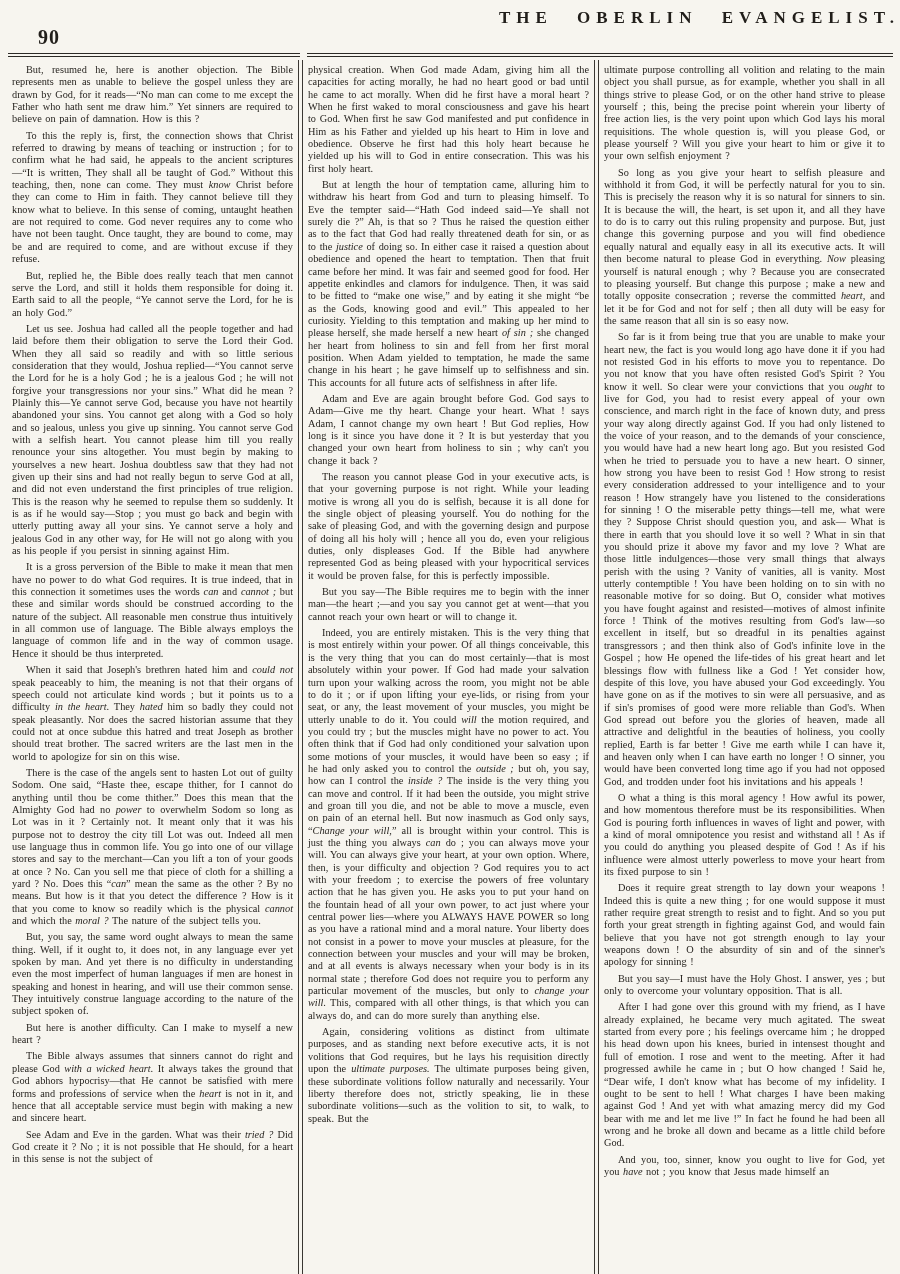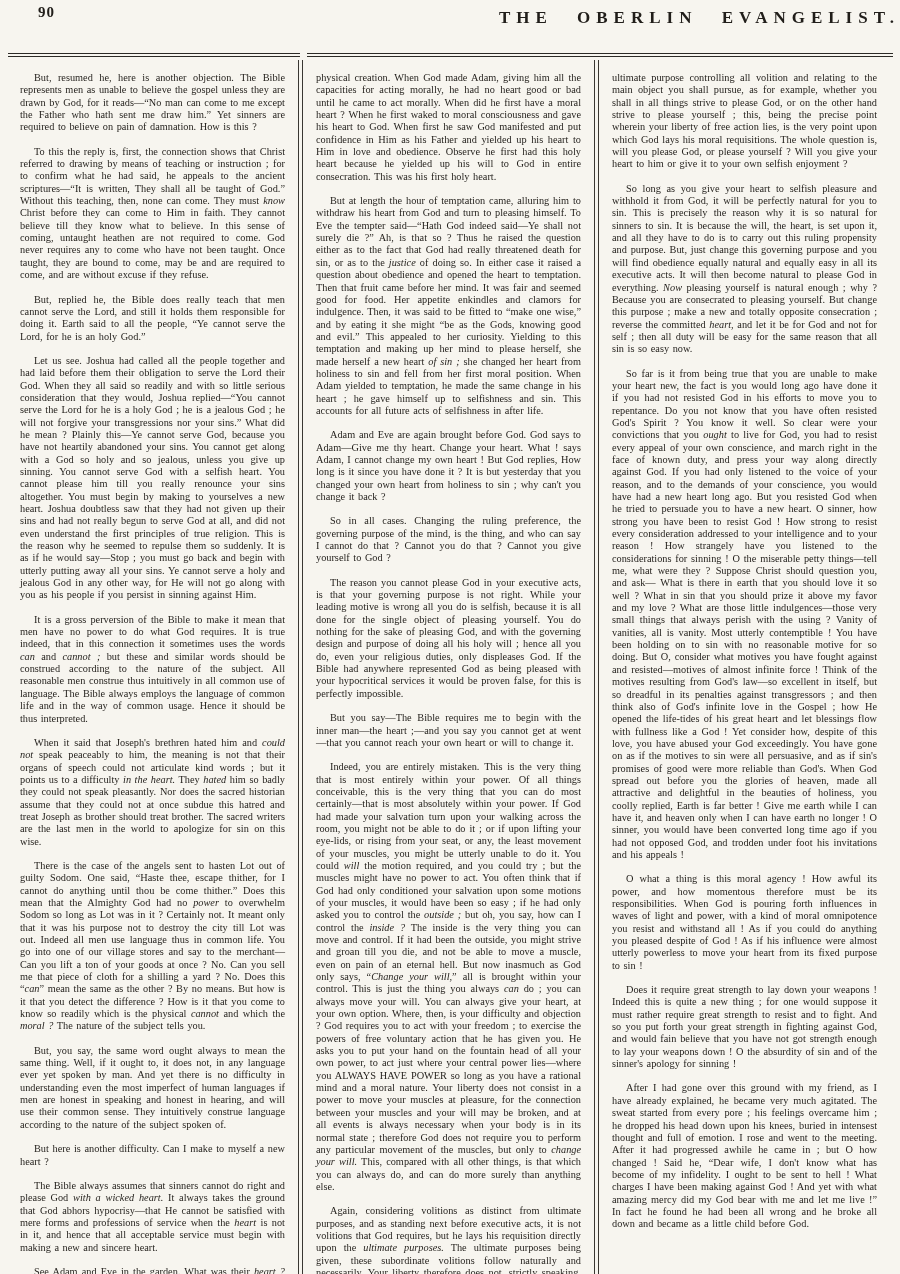--- a/index.html
+++ b/index.html
@@ -13,22 +13,22 @@
     overflow:hidden;
     box-sizing:border-box;
   }
   header.masthead{
     position:relative;
     height:40px;
     padding-top:8px;
   }
   .pageno{
     position:absolute;
-    left:38px;top:4px;
-    font-size:15px;font-weight:bold;
+    left:38px;top:26px;
+    font-size:20px;font-weight:bold;
     letter-spacing:1px;
   }
   h1.title{
     margin:0;
     text-align:right;
     font-size:17px;
     font-weight:bold;
     letter-spacing:6px;
     word-spacing:14px;
     font-family:"Liberation Serif","DejaVu Serif",serif;
@@ -61,21 +61,21 @@
     word-spacing:1px;
   }
   .vsep{
     width:3px;
     border-left:1px solid #3a3732;
     border-right:1px solid #3a3732;
     margin:0 1px;
     background:transparent;
   }
   .para{
-    margin:12px;
+    margin:4px;
     text-indent:14px;
   }
   [data-name="column-2"] .para:first-child,
   [data-name="column-3"] .para:first-child{
     text-indent:0;
   }
   .para i{}
 </style>
 </head>
 <body>
@@ -97,37 +97,38 @@
         <p class="para" data-name="paragraph">But, resumed he, here is another objection.  The Bible represents men as unable to believe the gospel unless they are drawn by God, for it reads—“No man can come to me except the Father who hath sent me draw him.” Yet sinners are required to believe on pain of damnation. How is this ?</p>
         <p class="para" data-name="paragraph">To this the reply is, first, the connection shows that Christ referred to drawing by means of teaching or instruction ; for to confirm what he had said, he appeals to the ancient scriptures—“It is written, They shall all be taught of God.”  Without this teaching, then, none can come.  They must <i>know</i> Christ before they can come to Him in faith.  They cannot believe till they know what to believe.  In this sense of coming, untaught heathen are not required to come.  God never requires any to come who have not been taught.  Once taught, they are bound to come, may be and are required to come, and are without excuse if they refuse.</p>
         <p class="para" data-name="paragraph">But, replied he, the Bible does really teach that men cannot serve the Lord, and still it holds them responsible for doing it.  Earth said to all the people, “Ye cannot serve the Lord, for he is an holy God.”</p>
         <p class="para" data-name="paragraph">Let us see.  Joshua had called all the people together and had laid before them their obligation to serve the Lord their God.  When they all said so readily and with so little serious consideration that they would, Joshua replied—“You cannot serve the Lord for he is a holy God ; he is a jealous God ;  he will not forgive your transgressions nor your sins.”  What did he mean ?  Plainly this—Ye cannot serve God, because you have not heartily abandoned your sins.  You cannot get along with a God so holy and so jealous, unless you give up sinning. You cannot serve God with a selfish heart.  You cannot please him till you really renounce your sins altogether. You must begin by making to yourselves a new heart. Joshua doubtless saw that they had not given up their sins and had not really begun to serve God at all, and did not even understand the first principles of true religion.  This is the reason why he seemed to repulse them so suddenly.  It is as if he would say—Stop ;  you must go back and begin with utterly putting away all your sins.  Ye cannot serve a holy and jealous God in any other way, for He will not go along with you as his people if you persist in sinning against Him.</p>
         <p class="para" data-name="paragraph">It is a gross perversion of the Bible to make it mean that men have no power to do what God requires.  It is true indeed, that in this connection it sometimes uses the words <i>can</i> and <i>cannot ;</i> but these and similar words should be construed according to the nature of the subject.  All reasonable men construe thus intuitively in all common use of language.  The Bible always employs the language of common life and in the way of common usage. Hence it should be thus interpreted.</p>
         <p class="para" data-name="paragraph">When it said that Joseph's brethren hated him and <i>could not</i> speak peaceably to him, the meaning is not that their organs of speech could not articulate kind words ; but it points us to a difficulty <i>in the heart.</i>  They <i>hated</i> him so badly they could not speak pleasantly.  Nor does the sacred historian assume that they could not at once subdue this hatred and treat Joseph as brother should treat brother.  The sacred writers are the last men in the world to apologize for sin on this wise.</p>
         <p class="para" data-name="paragraph">There is the case of the angels sent to hasten Lot out of guilty Sodom.  One said, “Haste thee, escape thither, for I cannot do anything until thou be come thither.” Does this mean that the Almighty God had no <i>power</i> to overwhelm Sodom so long as Lot was in it ?  Certainly not.  It meant only that it was his purpose not to destroy the city till Lot was out.  Indeed all men use language thus in common life.  You go into one of our village stores and say to the merchant—Can you lift a ton of your goods at once ?  No.  Can you sell me that piece of cloth for a shilling a yard ?  No.  Does this “<i>can</i>” mean the same as the other ?  By no means.  But how is it that you detect the difference ?  How is it that you come to know so readily which is the physical <i>cannot</i> and which the <i>moral ?</i>  The nature of the subject tells you.</p>
         <p class="para" data-name="paragraph">But, you say, the same word ought always to mean the same thing.  Well, if it ought to, it does not, in any language ever yet spoken by man.  And yet there is no difficulty in understanding even the most imperfect of human languages if men are honest in speaking and honest in hearing, and will use their common sense.  They intuitively construe language according to the nature of the subject spoken of.</p>
         <p class="para" data-name="paragraph">But here is another difficulty.  Can I make to myself a new heart ?</p>
         <p class="para" data-name="paragraph">The Bible always assumes that sinners cannot do right and please God <i>with a wicked heart.</i>  It always takes the ground that God abhors hypocrisy—that He cannot be satisfied with mere forms and professions of service when the <i>heart</i> is not in it, and hence that all acceptable service must begin with making a new and sincere heart.</p>
-        <p class="para" data-name="paragraph">See Adam and Eve in the garden.  What was their <i>heart ?</i>  Did God create it ?  No ;  it is not possible that He should, for a heart in this sense is not the subject of</p>
+        <p class="para" data-name="paragraph">See Adam and Eve in the garden.  What was their <i>tried ?</i>  Did God create it ?  No ;  it is not possible that He should, for a heart in this sense is not the subject of</p>
       </section>
     <div class="vsep" data-name="column-divider-1"></div>
     <section class="col" data-name="column-2">
         <p class="para" data-name="paragraph">physical creation.  When God made Adam, giving him all the capacities for acting morally, he had no heart good or bad until he came to act morally.  When did he first have a moral heart ?  When he first waked to moral consciousness and gave his heart to God.  When first he saw God manifested and put confidence in Him as his Father and yielded up his heart to Him in love and obedience.  Observe he first had this holy heart because he yielded up his will to God in entire consecration. This was his first holy heart.</p>
         <p class="para" data-name="paragraph">But at length the hour of temptation came, alluring him to withdraw his heart from God and turn to pleasing himself.  To Eve the tempter said—“Hath God indeed said—Ye shall not surely die ?”  Ah, is that so ?  Thus he raised the question either as to the fact that God had really threatened death for sin, or as to the <i>justice</i> of doing so.  In either case it raised a question about obedience and opened the heart to temptation.  Then that fruit came before her mind.  It was fair and seemed good for food.  Her appetite enkindles and clamors for indulgence. Then, it was said to be fitted to “make one wise,” and by eating it she might  “be as the Gods, knowing good and evil.”  This appealed to her curiosity.  Yielding to this temptation and making up her mind to please herself, she made herself a new heart <i>of sin ;</i>  she changed her heart from holiness to sin and fell from her first moral position.  When Adam yielded to temptation, he made the same change in his heart ;  he gave himself up to selfishness and sin.  This accounts for all future acts of selfishness in after life.</p>
         <p class="para" data-name="paragraph">Adam and Eve are again brought before God.  God says to Adam—Give me thy heart.  Change your heart. What !  says Adam, I cannot change my own heart ! But God replies, How long is it since you have done it ? It is but yesterday that you changed your own heart from holiness to sin ;  why can't you change it back ?</p>
-        <p class="para" data-name="paragraph">So in all cases.  Changing the ruling preference, the governing purpose of the mind, is the thing, and who can say I cannot do that ?  Cannot you do that ?  Cannot you give yourself to God ?</p>
         <p class="para" data-name="paragraph">The reason you cannot please God in your executive acts, is that your governing purpose is not right.  While your leading motive is wrong all you do is selfish, because it is all done for the single object of pleasing yourself.  You do nothing for the sake of pleasing God, and with the governing design and purpose of doing all his holy will ;  hence all you do, even your religious duties, only displeases God.  If the Bible had anywhere represented God as being pleased with your hypocritical services it would be proven false, for this is perfectly impossible.</p>
         <p class="para" data-name="paragraph">But you say—The Bible requires me to begin with the inner man—the heart ;—and you say you cannot get at went—that you cannot reach your own heart or will to change it.</p>
         <p class="para" data-name="paragraph">Indeed, you are entirely mistaken.  This is the very thing that is most entirely within your power.  Of all things conceivable, this is the very thing that you can do most certainly—that is most absolutely within your power.  If God had made your salvation turn upon your walking across the room, you might not be able to do it ; or if upon lifting your eye-lids, or rising from your seat, or any, the least movement of your muscles, you might be utterly unable to do it.  You could <i>will</i> the motion required, and you could try ;  but the muscles might have no power to act.  You often think that if God had only conditioned your salvation upon some motions of your muscles, it would have been so easy ;  if he had only asked you to control the <i>outside ;</i>  but oh, you say, how can I control the <i>inside ?</i>  The inside is the very thing you can move and control.  If it had been the outside, you might strive and groan till you die, and not be able to move a muscle, even on pain of an eternal hell.  But now inasmuch as God only says,  “<i>Change your will,</i>” all is brought within your control.  This is just the thing you always <i>can</i> do ;  you can always move your will. You can always give your heart, at your own option. Where, then, is your difficulty and objection ?  God requires you to act with your freedom ;  to exercise the powers of free voluntary action that he has given you. He asks you to put your hand on the fountain head of all your own power, to act just where your central power lies—where you ALWAYS HAVE POWER so long as you have a rational mind and a moral nature.  Your liberty does not consist in a power to move your muscles at pleasure, for the connection between your muscles and your will may be broken, and at all events is always necessary when your body is in its normal state ;  therefore God does not require you to perform any particular movement of the muscles, but only to <i>change your will.</i>  This, compared with all other things, is that which you can always do, and can do more surely than anything else.</p>
         <p class="para" data-name="paragraph">Again, considering volitions as distinct from ultimate purposes, and as standing next before executive acts, it is not volitions that God requires, but he lays his requisition directly upon the <i>ultimate purposes.</i>  The ultimate purposes being given, these subordinate volitions follow naturally and necessarily.  Your liberty therefore does not, strictly speaking, lie in these subordinate volitions—such as the volition to sit, to walk, to speak.  But the</p>
       </section>
     <div class="vsep" data-name="column-divider-2"></div>
     <section class="col" data-name="column-3">
         <p class="para" data-name="paragraph">ultimate purpose controlling all volition and relating to the main object you shall pursue, as for example, whether you shall in all things strive to please God, or on the other hand strive to please yourself ;  this, being the precise point wherein your liberty of free action lies, is the very point upon which God lays his moral requisitions. The whole question is, will you please God, or please yourself ?  Will you give your heart to him or give it to your own selfish enjoyment ?</p>
         <p class="para" data-name="paragraph">So long as you give your heart to selfish pleasure and withhold it from God, it will be perfectly natural for you to sin.  This is precisely the reason why it is so natural for sinners to sin.  It is because the will, the heart, is set upon it, and all they have to do is to carry out this ruling propensity and purpose.  But, just change this governing purpose and you will find obedience equally natural and equally easy in all its executive acts.  It will then become natural to please God in everything.  <i>Now</i> pleasing yourself is natural enough ;  why ?  Because you are consecrated to pleasing yourself.  But change this purpose ;  make a new and totally opposite consecration ; reverse the committed <i>heart,</i> and let it be for God and not for self ;  then all duty will be easy for the same reason that all sin is so easy now.</p>
         <p class="para" data-name="paragraph">So far is it from being true that you are unable to make your heart new, the fact is you would long ago have done it if you had not resisted God in his efforts to move you to repentance.  Do you not know that you have often resisted God's Spirit ?  You know it well.  So clear were your convictions that you <i>ought</i> to live for God, you had to resist every appeal of your own conscience, and march right in the face of known duty, and press your way along directly against God.  If you had only listened to the voice of your reason, and to the demands of your conscience, you would have had a new heart long ago.  But you resisted God when he tried to persuade you to have a new heart.  O sinner, how strong you have been to resist God !  How strong to resist every consideration addressed to your intelligence and to your reason !  How strangely have you listened to the considerations for sinning !  O the miserable petty things—tell me, what were they ?  Suppose Christ should question you, and ask— What is there in earth that you should love it so well ? What in sin that you should prize it above my favor and my love ?  What are those little indulgences—those very small things that always perish with the using ?  Vanity of vanities, all is vanity.  Most utterly contemptible ! You have been holding on to sin with no reasonable motive for so doing.  But O, consider what motives you have fought against and resisted—motives of almost infinite force !  Think of the motives resulting from God's law—so excellent in itself, but so dreadful in its penalties against transgressors ;  and then think also of God's infinite love in the Gospel ;  how He opened the life-tides of his great heart and let blessings flow with fullness like a God !  Yet consider how, despite of this love, you have abused your God exceedingly.  You have gone on as if the motives to sin were all persuasive, and as if sin's promises of good were more reliable than God's. When God spread out before you the glories of heaven, made all attractive and delightful in the beauties of holiness, you coolly replied, Earth is far better !  Give me earth while I can have it, and heaven only when I can have earth no longer !  O sinner, you would have been converted long time ago if you had not opposed God, and trodden under foot his invitations and his appeals !</p>
         <p class="para" data-name="paragraph">O what a thing is this moral agency !  How awful its power, and how momentous therefore must be its responsibilities.  When God is pouring forth influences in waves of light and power, with a kind of moral omnipotence you resist and withstand all !  As if you could do anything you pleased despite of God !  As if his influence were almost utterly powerless to move your heart from its fixed purpose to sin !</p>
         <p class="para" data-name="paragraph">Does it require great strength to lay down your weapons !  Indeed this is quite a new thing ;  for one would suppose it must rather require great strength to resist and to fight.  And so you put forth your great strength in fighting against God, and would fain believe that you have not got strength enough to lay your weapons down ! O the absurdity of sin and of the sinner's apology for sinning !</p>
+        <p class="para" data-name="paragraph">But you say—I must have the Holy Ghost.  I answer, yes ;  but only to overcome your voluntary opposition. That is all.</p>
         <p class="para" data-name="paragraph">After I had gone over this ground with my friend, as I have already explained, he became very much agitated. The sweat started from every pore ;  his feelings overcame him ;  he dropped his head down upon his knees, buried in intensest thought and full of emotion.  I rose and went to the meeting.  After it had progressed awhile he came in ;  but O how changed !  Said he, “Dear wife, I don't know what has become of my infidelity.  I ought to be sent to hell !  What charges I have been making against God !  And yet with what amazing mercy did my God bear with me and let me live !”  In fact he found he had been all wrong and he broke all down and became as a little child before God.</p>
+        <p class="para" data-name="paragraph">And you, too, sinner, know you ought to live for God, yet you <i>have</i> not ;  you know that Jesus made himself an</p>
       </section>
   </main>
 
 </div>
 
 </body></html>

